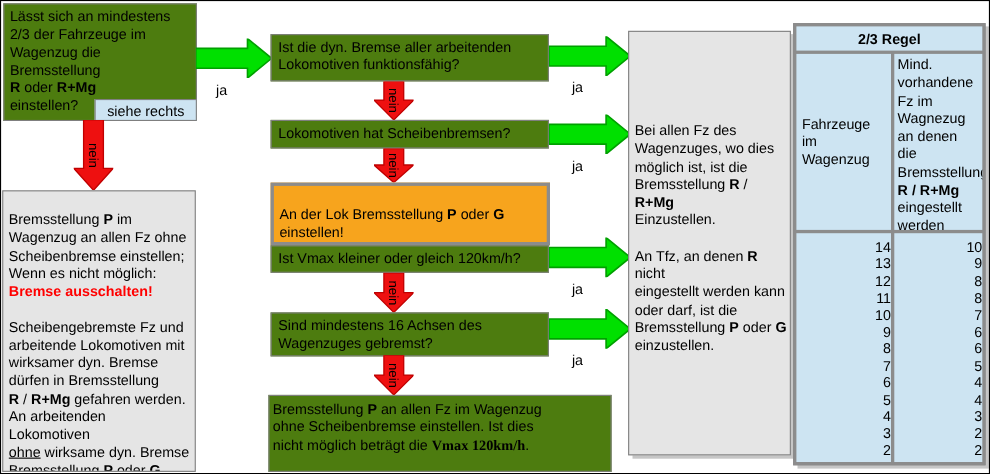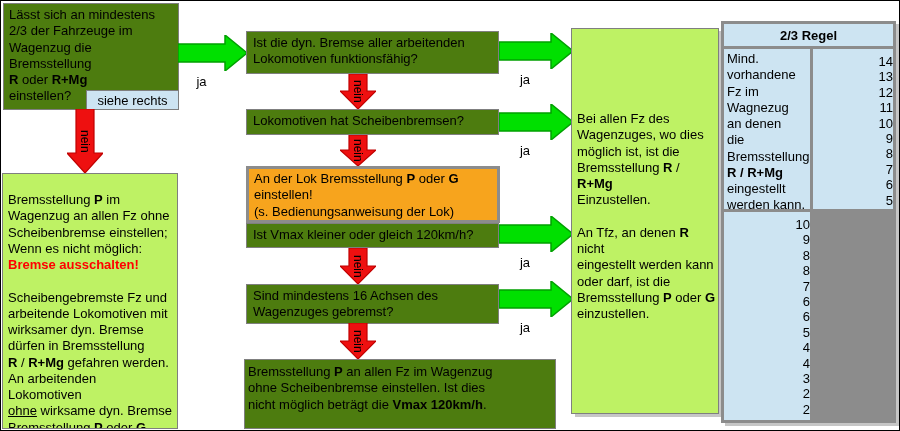--- a/index.html
+++ b/index.html
@@ -9,31 +9,31 @@
     font-family:"Liberation Sans","DejaVu Sans",sans-serif; color:#000;
     overflow:hidden;
   }
   .box {
     position:absolute; box-sizing:border-box;
     border:1px solid #7F7F7F; font-size:13px; line-height:1.25;
     overflow:hidden;
   }
   .rich { white-space:pre-line; }
   .cream  { background:#4d7c0f; }
-  .olive  { background:#bef264; }
+  .olive  { background:#e5e5e5; }
   .orange { background:#F7A41D; border:3px solid #8C8C8C; }
 
   .start-box   { left:2px;   top:2px;   width:176px; height:107px; padding:3px 5px; }
   .see-right   { position:absolute; left:85px; top:89px; width:93px; height:20px;
                  box-sizing:border-box; border:1px solid #7F7F7F; background:#CDE4F2;
                  display:flex; align-items:center; justify-content:center; font-size:13px; }
   .left-result { left:1px;   top:172px; width:176px; height:256px; padding:18px 5px; }
   .dec-a       { left:245px; top:30px;  width:253px; height:43px;  padding:3px 6px; }
   .dec-b       { left:245px; top:108px; width:253px; height:26px;  padding:3px 6px; }
-  .lok-action  { left:245px; top:165px; width:254px; height:57px;  padding:2px 5px; }
+  .lok-action  { left:245px; top:165px; width:254px; height:57px;  padding:18px 5px; }
   .dec-c       { left:245px; top:222px; width:253px; height:25px;  padding:3px 6px; }
   .dec-d       { left:245px; top:283px; width:253px; height:40px;  padding:3px 6px; }
   .dec-e       { left:243px; top:358px; width:312px; height:70px;  padding:4px 3px; }
   .right-result{ left:570px; top:27px;  width:148px; height:386px; padding:82px 1px 4px 5px;
                  box-shadow:4px 3px 0 rgba(128,128,128,.45); }
 
   .arrow { position:absolute; }
   .arrow svg { position:absolute; left:0; top:0; display:block; }
   .arrow-r .lbl {
     position:absolute; left:0; top:9px; height:18px; width:calc(100% - 22px);
@@ -137,21 +137,21 @@
 
   <div class="arrow arrow-d" style="left:339px; top:322px; width:36px; height:36px;">
     <svg width="36" height="36" viewBox="0 0 36 36">
       <polygon points="9,0 27,0 27,18 36,18 18,36 0,18 9,18" fill="#EE1010" stroke="#C00000" stroke-width="1.2"></polygon>
     </svg>
     <div class="lbl">nein</div>
   </div>
 
   <div class="box cream dec-e rich"><span>Bremsstellung </span><span style="font-weight: bold;">P</span><span> an allen Fz im Wagenzug
 ohne Scheibenbremse einstellen. Ist dies
-nicht möglich beträgt die </span><span style="font-weight: bold;">Vmax 120km/h</span><span>.</span></div>
+nicht möglich beträgt die </span><span style="font-weight: bold; font-family: Liberation Serif, serif;">Vmax 120km/h</span><span>.</span></div>
 
   <div class="arrow arrow-r" style="left:498px; top:32px; width:74px; height:36px;">
     <svg width="74" height="36" viewBox="0 0 74 36">
       <polygon points="0,9 52,9 52,0 74,18 52,36 52,27 0,27" fill="#00E000" stroke="#00A000" stroke-width="1.5"></polygon>
     </svg>
     <div class="lbl">ja</div>
   </div>
 
   <div class="arrow arrow-r" style="left:498px; top:103px; width:74px; height:36px;">
     <svg width="74" height="36" viewBox="0 0 74 36">
@@ -181,20 +181,23 @@
 Einzustellen.
 
 An Tfz, an denen </span><span style="font-weight: bold;">R</span><span> nicht
 eingestellt werden kann
 oder darf, ist die
 Bremsstellung </span><span style="font-weight: bold;">P</span><span> oder </span><span style="font-weight: bold;">G</span><span>
 einzustellen.</span></div>
 
   <div class="rule-table">
     <div class="rt-cell rt-title">2/3 Regel</div>
+    <div class="rt-cell rt-h1 rich"><span>Fahrzeuge
+im
+Wagenzug</span></div>
     <div class="rt-cell rt-h2 rich"><span>Mind.
 vorhandene
 Fz im
 Wagnezug
 an denen
 die
 Bremsstellung
 </span><span style="font-weight: bold;">R / R+Mg</span><span>
 eingestellt
 werden kann.</span></div>

